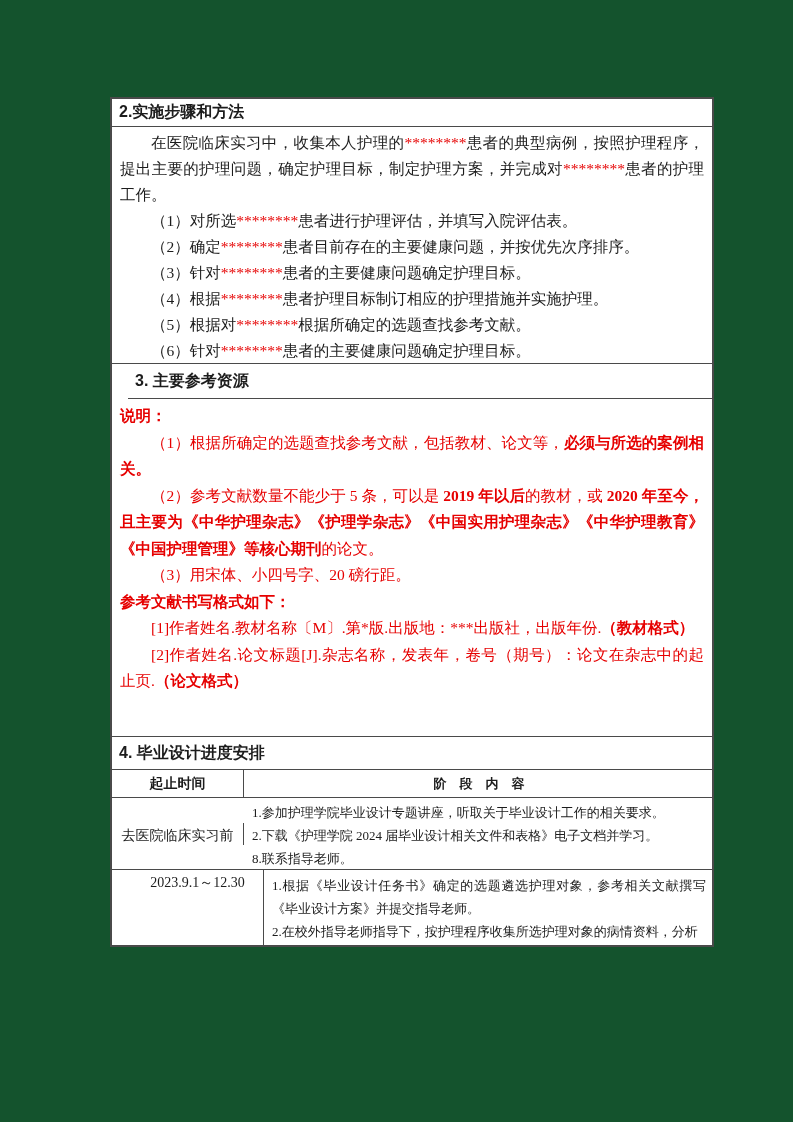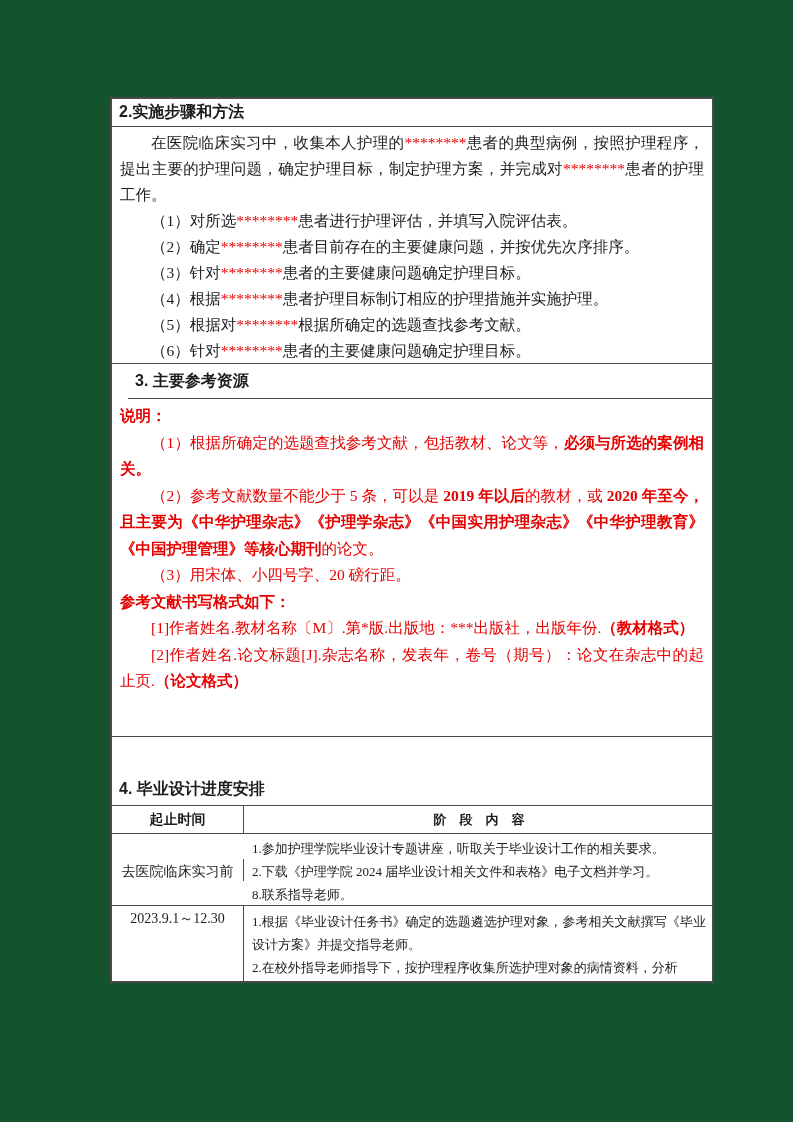--- a/index.html
+++ b/index.html
@@ -26,21 +26,21 @@
   .row{border-bottom:1px solid var(--line);}
   .row:last-child{border-bottom:none;}
   .sec-head{
     display:flex;align-items:center;
     padding:0 7px;
     font-family:"Liberation Sans","DejaVu Sans",sans-serif;
     font-weight:bold;font-size:16px;
   }
   .h2row{height:28px;}
   .h3row{height:35px;margin-left:16px;}
-  .h4row{height:33px;margin-top:36px;}
+  .h4row{height:33px;}
   .content2{height:237px;padding:3px 8px 16px 8px;font-size:15.5px;line-height:26px;overflow:hidden;}
   .content3{height:338px;padding:4px 8px 0 8px;font-size:15.5px;line-height:26.5px;overflow:hidden;}
   .para{text-align:justify;}
   .indent{text-indent:2em;}
   .seg-plain{color:var(--ink);}
   .seg-red{color:var(--red);}
   .seg-redbold{color:var(--red);font-weight:bold;}
   
   .sched-header{
     display:flex;height:28px;
@@ -61,21 +61,21 @@
     padding-top:0;
   }
   .scell-tasks{
     flex:1;
     padding:4px 6px 0 8px;
     font-size:13px;line-height:23px;
     overflow:hidden;
   }
   .r1{height:72px;align-items:center;}
   .r2{height:73px;}
-  .r3{height:75px;}
+  .r3{height:75px;padding-left:20px;}
   .task{text-align:justify;}
   .task.clip{white-space:nowrap;overflow:hidden;text-align:left;}
 </style>
 </head>
 <body>
 
 <div class="page">
   <div class="doc">
 
     <div class="row sec-head h2row">2.实施步骤和方法</div>

